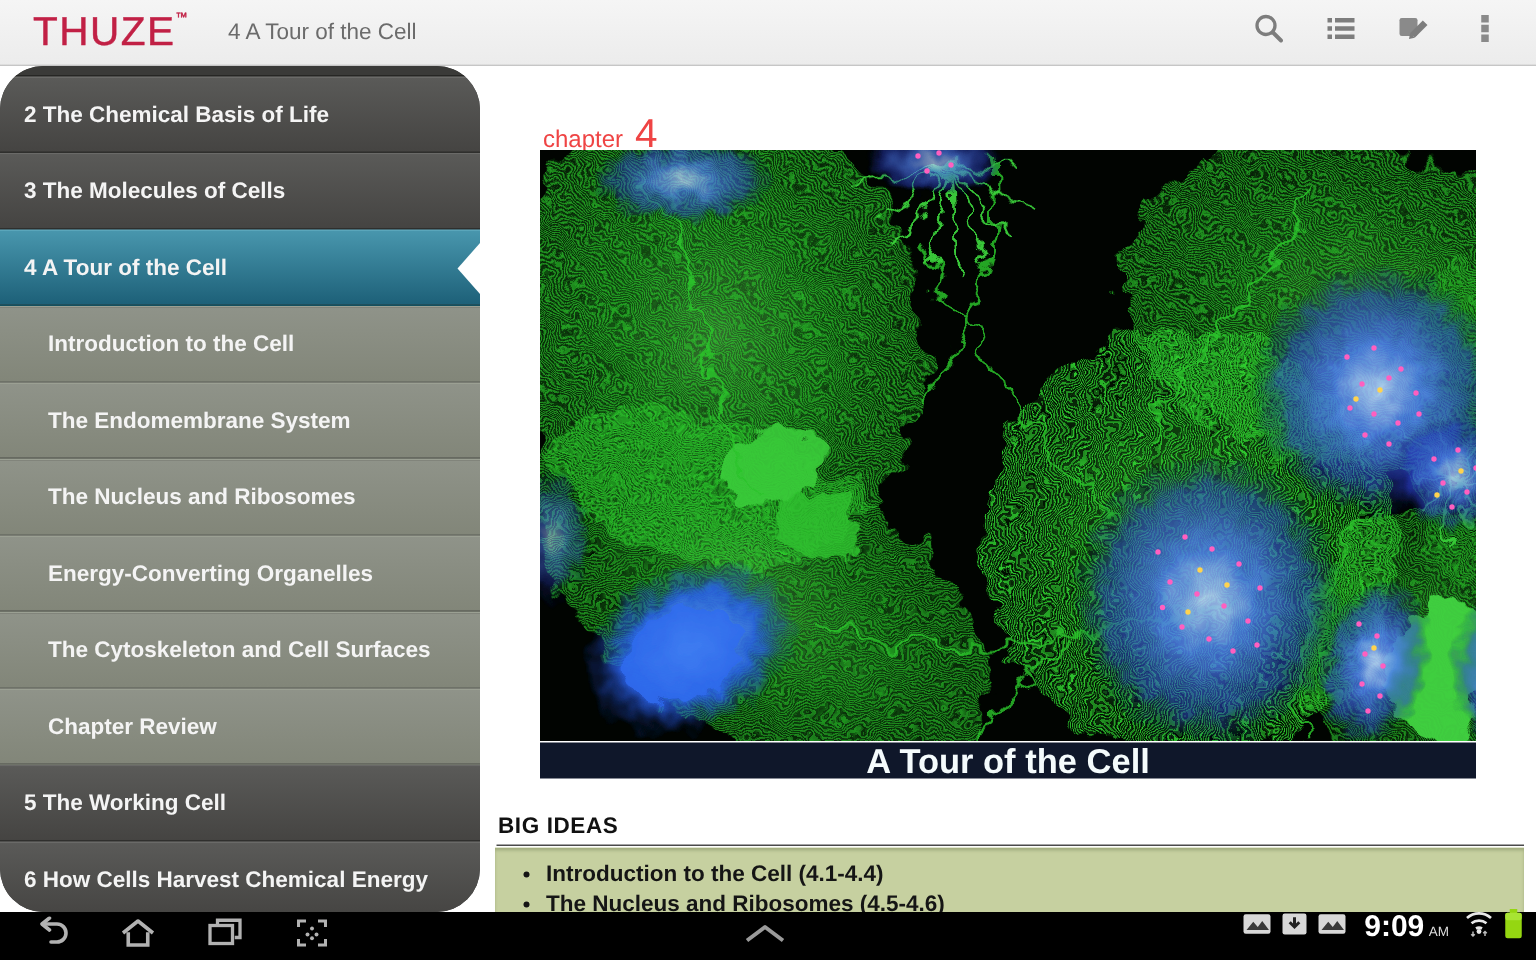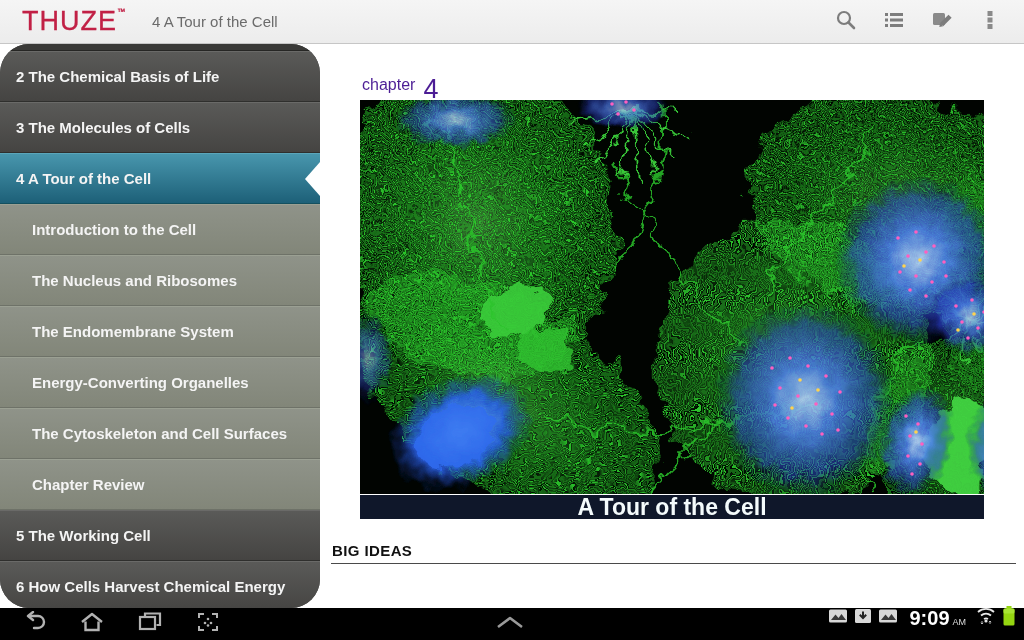--- a/index.html
+++ b/index.html
@@ -23,21 +23,21 @@
   .row{position:relative;height:51px;box-sizing:border-box;display:flex;align-items:center;
     padding-left:16px;color:#f4f4f4;font-size:15px;font-weight:bold;cursor:pointer;}
   .row.chapter{background:linear-gradient(#5a5a58,#454442);border-top:1px solid #6a6a68;border-bottom:1px solid #2f2f2d;}
   .row.section{background:linear-gradient(#8f9389,#828679);border-top:1px solid #9ba093;border-bottom:1px solid #6e7268;padding-left:32px;}
   .row.selected{background:linear-gradient(#4896ad,#1d6078);border-top:1px solid #5aa6bb;border-bottom:1px solid #14505f;}
   .row.selected::after{content:"";position:absolute;right:0;top:50%;transform:translateY(-50%);
     width:0;height:0;border-top:17px solid transparent;border-bottom:17px solid transparent;border-right:15px solid #fff;}
 
   
   .content{position:absolute;left:320px;top:44px;width:704px;height:564px;background:#fff;}
-  .chapter-head{position:absolute;left:42px;top:32px;color:#4c1d95;display:flex;align-items:flex-start;}
+  .chapter-head{position:absolute;left:42px;top:32px;color:#ef4444;display:flex;align-items:flex-end;}
   .ch-word{font-size:16px;}
   .ch-num{font-size:27px;margin-left:8px;line-height:1;}
   .figure{position:absolute;left:40px;top:56px;width:624px;height:394px;background:#010401;overflow:hidden;}
   .banner{position:absolute;left:40px;top:451px;width:624px;height:24px;background:#0f172a;
     color:#f4fbfc;display:flex;align-items:center;justify-content:center;font-size:23px;font-weight:bold;}
   .big-ideas{position:absolute;left:12px;top:498px;font-size:15px;font-weight:bold;color:#111;letter-spacing:.4px;}
   .rule{position:absolute;left:11px;top:519px;width:685px;height:1px;background:#4a4a4a;}
   .ideas-box{position:absolute;left:10px;top:521px;width:686px;height:43px;background:#c6d0a0;
     overflow:hidden;box-shadow:inset 0 2px 2px rgba(60,70,30,.25);}
   .ideas-box ul{margin:8px 0 0 0;padding-left:34px;}
@@ -117,24 +117,24 @@
     <div class="row chapter">
         <span>3 The Molecules of Cells</span>
       </div>
     <div class="row selected">
         <span>4 A Tour of the Cell</span>
       </div>
     <div class="row section">
         <span>Introduction to the Cell</span>
       </div>
     <div class="row section">
+        <span>The Endomembrane System</span>
+      </div>
+    <div class="row section">
         <span>The Nucleus and Ribosomes</span>
-      </div>
-    <div class="row section">
-        <span>The Endomembrane System</span>
       </div>
     <div class="row section">
         <span>Energy-Converting Organelles</span>
       </div>
     <div class="row section">
         <span>The Cytoskeleton and Cell Surfaces</span>
       </div>
     <div class="row section">
         <span>Chapter Review</span>
       </div>
@@ -325,20 +325,26 @@
             <circle cx="644" cy="342" r="1.8"></circle>
         </g>
       </svg>
     </div>
 
     <div class="banner">
         <span>A Tour of the Cell</span>
       </div>
     <div class="big-ideas">BIG IDEAS</div>
     <div class="rule"></div>
+    <div class="ideas-box">
+      <ul>
+        <li>Introduction to the Cell (4.1-4.4)</li>
+        <li>The Nucleus and Ribosomes (4.5-4.6)</li>
+      </ul>
+    </div>
   </div>
 
   <div class="navbar">
     <div class="nav-left">
       <div class="nav-btn">
         <span>
           <svg width="26" height="22" viewBox="0 0 26 22">
               <path d="M8 5 h9 a6 6 0 0 1 0 12 h-4" fill="none" stroke="#b2b2b2" stroke-width="2.4" stroke-linecap="round"></path>
               <path d="M12 1 L7 5 L12 9" fill="none" stroke="#b2b2b2" stroke-width="2.4" stroke-linecap="round" stroke-linejoin="round"></path>
             </svg>

